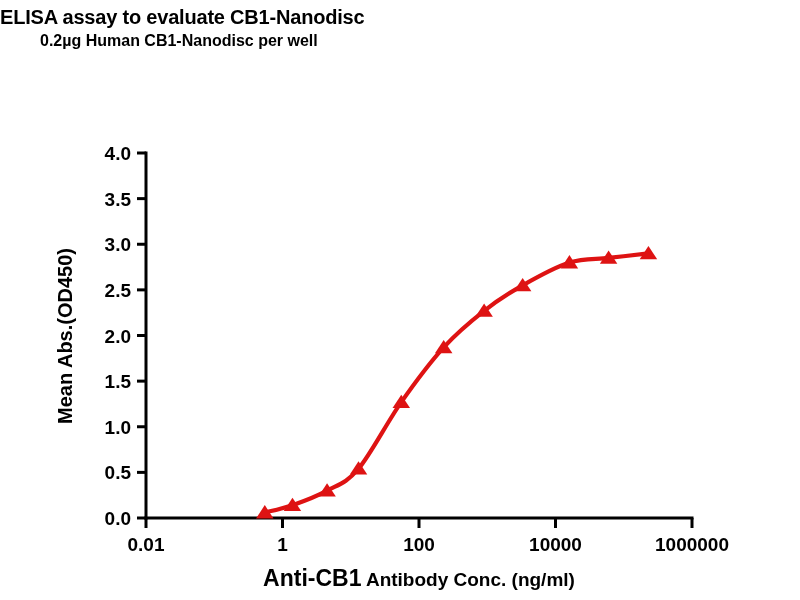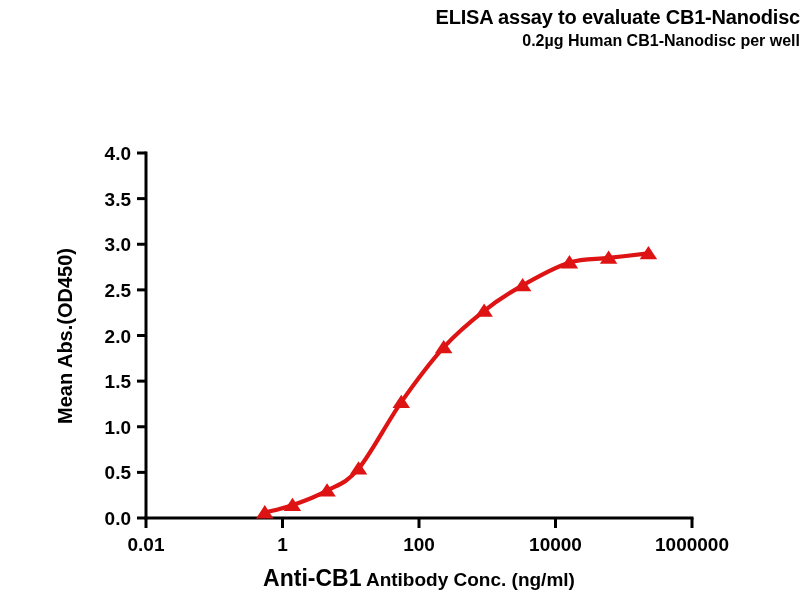--- a/index.html
+++ b/index.html
@@ -20,34 +20,35 @@
     position: absolute;
     left: 0; top: 0;
     width: 800px;
     height: 600px;
   }
   .title-block {
     position: absolute;
     left: 0;
     top: 4px;
     width: 800px;
-    text-align: right;
+    text-align: left;
   }
   .chart-title {
     font-size: 20px;
     font-weight: bold;
     letter-spacing: -0.2px;
     line-height: 26px;
     white-space: nowrap;
   }
   .chart-subtitle {
     font-size: 16px;
     font-weight: bold;
     line-height: 22px;
     white-space: nowrap;
+    margin-left: 40px;
   }
   svg { display: block; }
   .axis-line {
     stroke: #000000;
     stroke-width: 3;
     fill: none;
     stroke-linecap: square;
   }
   .tick {
     stroke: #000000;

